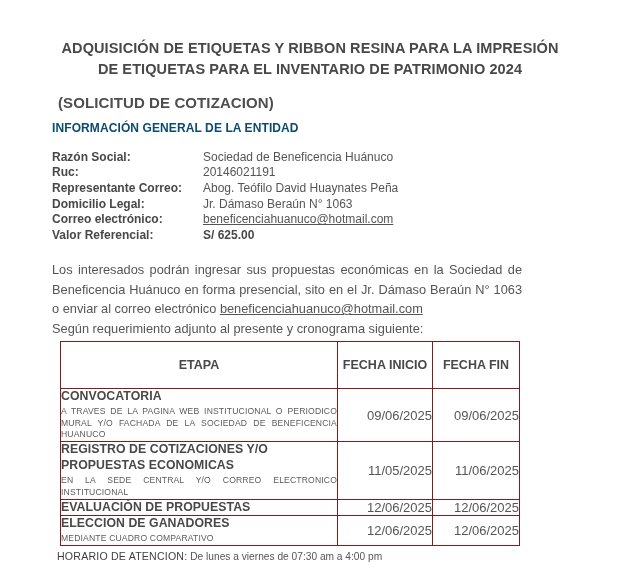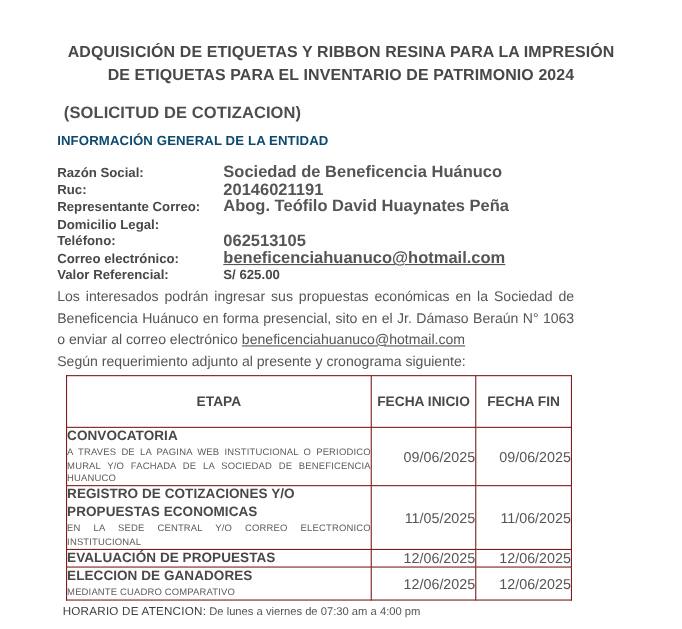--- a/index.html
+++ b/index.html
@@ -72,22 +72,22 @@
   }
   .info-label {
     width: 151px;
     flex: 0 0 151px;
     font-size: 12px;
     font-weight: bold;
     color: #484848;
     white-space: nowrap;
   }
   .info-value {
-    font-size: 15px;
-    font-weight: bold;
+    font-size: 12px;
+    font-weight: normal;
     color: #555555;
     white-space: nowrap;
   }
   .info-value.link {
     text-decoration: underline;
   }
   .info-value.strong {
     font-weight: bold;
     font-size: 12px;
     color: #484848;
@@ -202,24 +202,21 @@
     <div class="info-row">
       <div class="info-label">Ruc:</div>
       <div class="info-value">20146021191</div>
     </div>
     <div class="info-row">
       <div class="info-label">Representante Correo:</div>
       <div class="info-value">Abog. Teófilo David Huaynates Peña</div>
     </div>
     <div class="info-row">
       <div class="info-label">Domicilio Legal:</div>
-    </div>
-    <div class="info-row">
-      <div class="info-label">Teléfono:</div>
-      <div class="info-value">062513105</div>
+      <div class="info-value">Jr. Dámaso Beraún N° 1063</div>
     </div>
     <div class="info-row">
       <div class="info-label">Correo electrónico:</div>
       <div class="info-value link">beneficenciahuanuco@hotmail.com</div>
     </div>
     <div class="info-row">
       <div class="info-label">Valor Referencial:</div>
       <div class="info-value strong">S/ 625.00</div>
     </div>
   </div>

